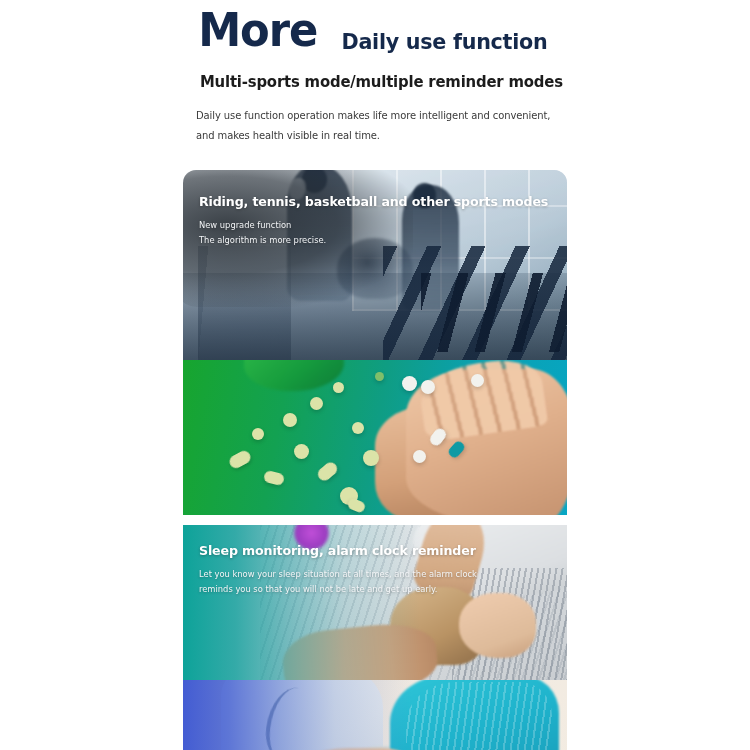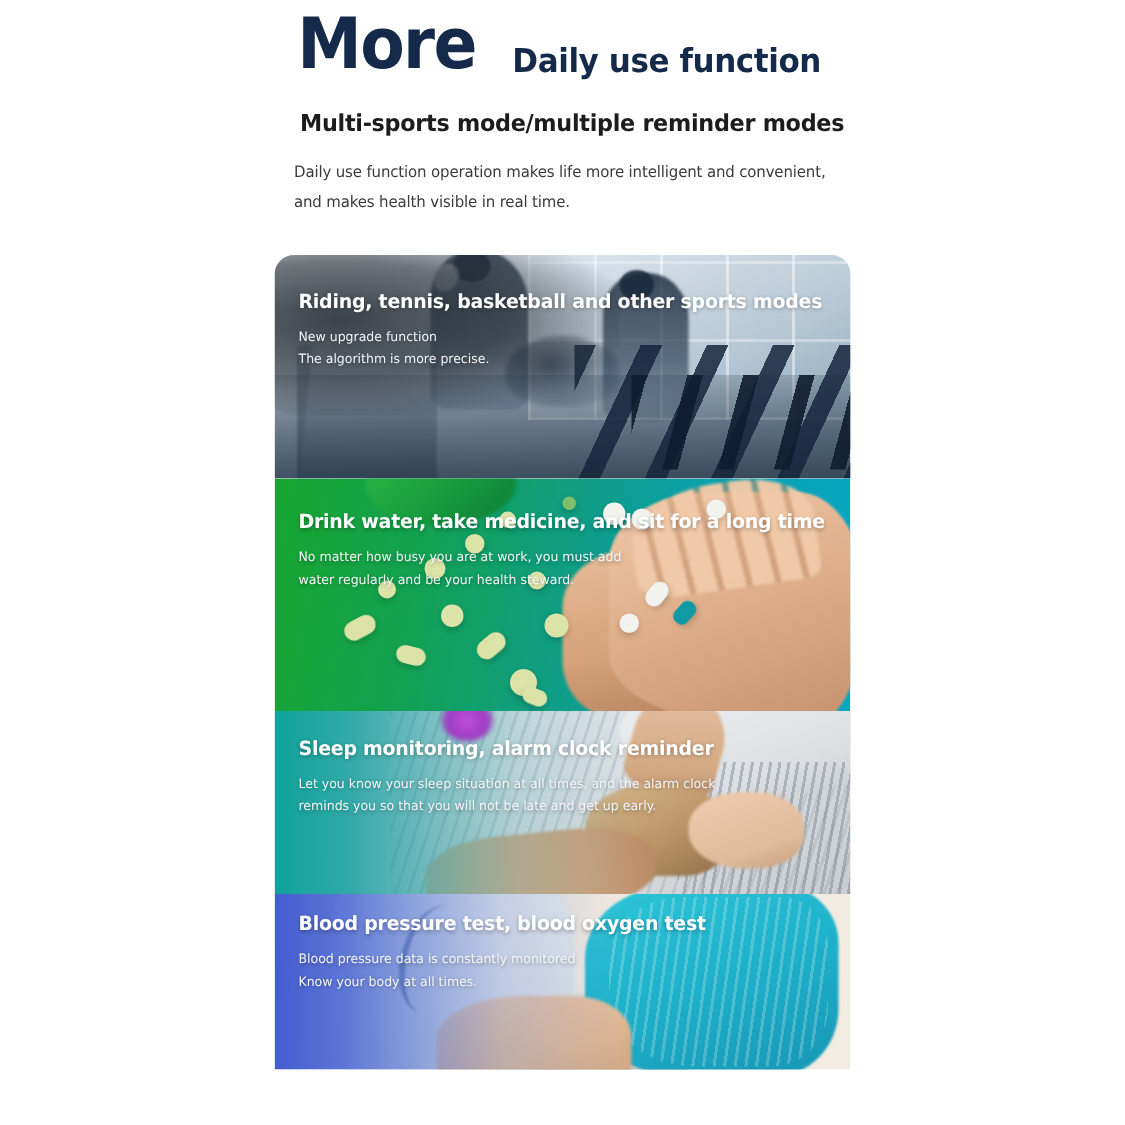--- a/index.html
+++ b/index.html
@@ -93,23 +93,23 @@
     border-top-left-radius: 13px;
     border-top-right-radius: 13px;
     overflow: hidden;
   }
 
   .panel {
     position: relative;
     width: 384px;
     overflow: hidden;
   }
-  .panel-1 { height: 149px; }
+  .panel-1 { height: 190px; }
   .panel-2 { height: 155px; }
-  .panel-3 { height: 122px; }
+  .panel-3 { height: 155px; margin-top: 10px; }
   .panel-4 { height: 117px; }
 
   .photo {
     position: absolute;
     inset: 0;
     overflow: hidden;
   }
 
   .panel-text {
     position: absolute;
@@ -469,27 +469,20 @@
           <div class="pill white" style="left:57%;top:10%;width:15px;height:15px;"></div>
           <div class="pill white" style="left:62%;top:13%;width:14px;height:14px;"></div>
           <div class="pill white" style="left:75%;top:9%;width:13px;height:13px;"></div>
           <div class="pill white" style="left:64%;top:46%;width:18px;height:12px;border-radius:6px;transform:rotate(-52deg);"></div>
           <div class="pill teal" style="left:69%;top:54%;width:17px;height:11px;border-radius:5px;transform:rotate(-48deg);"></div>
           <div class="pill white" style="left:60%;top:58%;width:13px;height:13px;"></div>
           <div class="pill" style="left:18%;top:44%;width:12px;height:12px;"></div>
           <div class="pill" style="left:43%;top:90%;width:17px;height:11px;border-radius:6px;transform:rotate(22deg);"></div>
         </div>
       </div>
-      <div class="panel-text">
-        <div class="p-title">Drink water, take medicine, and sit for a long time</div>
-        <div class="p-lines">
-          <div>No matter how busy you are at work, you must add</div>
-          <div>water regularly and be your health steward.</div>
-        </div>
-      </div>
     </div>
 
     <div class="panel panel-3">
       <div class="photo">
         <div class="sleep-bg"></div>
         <div class="bed-sheet"></div>
         <div class="pillow"></div>
         <div class="sleep-stripes"></div>
         <div class="sleep-arm"></div>
         <div class="sleep-hair"></div>
@@ -511,23 +504,16 @@
       <div class="photo">
         <div class="bp-bg"></div>
         <div class="bp-doctor"></div>
         <div class="bp-stethoscope"></div>
         <div class="bp-cuff"></div>
         <div class="bp-patient-arm"></div>
         <div class="bp-knit"></div>
         <div class="bp-hand"></div>
       </div>
       <div class="blue-overlay"></div>
-      <div class="panel-text">
-        <div class="p-title">Blood pressure test, blood oxygen test</div>
-        <div class="p-lines">
-          <div>Blood pressure data is constantly monitored</div>
-          <div>Know your body at all times.</div>
-        </div>
-      </div>
     </div>
 
   </div>
 </div>
 
 </body></html>

